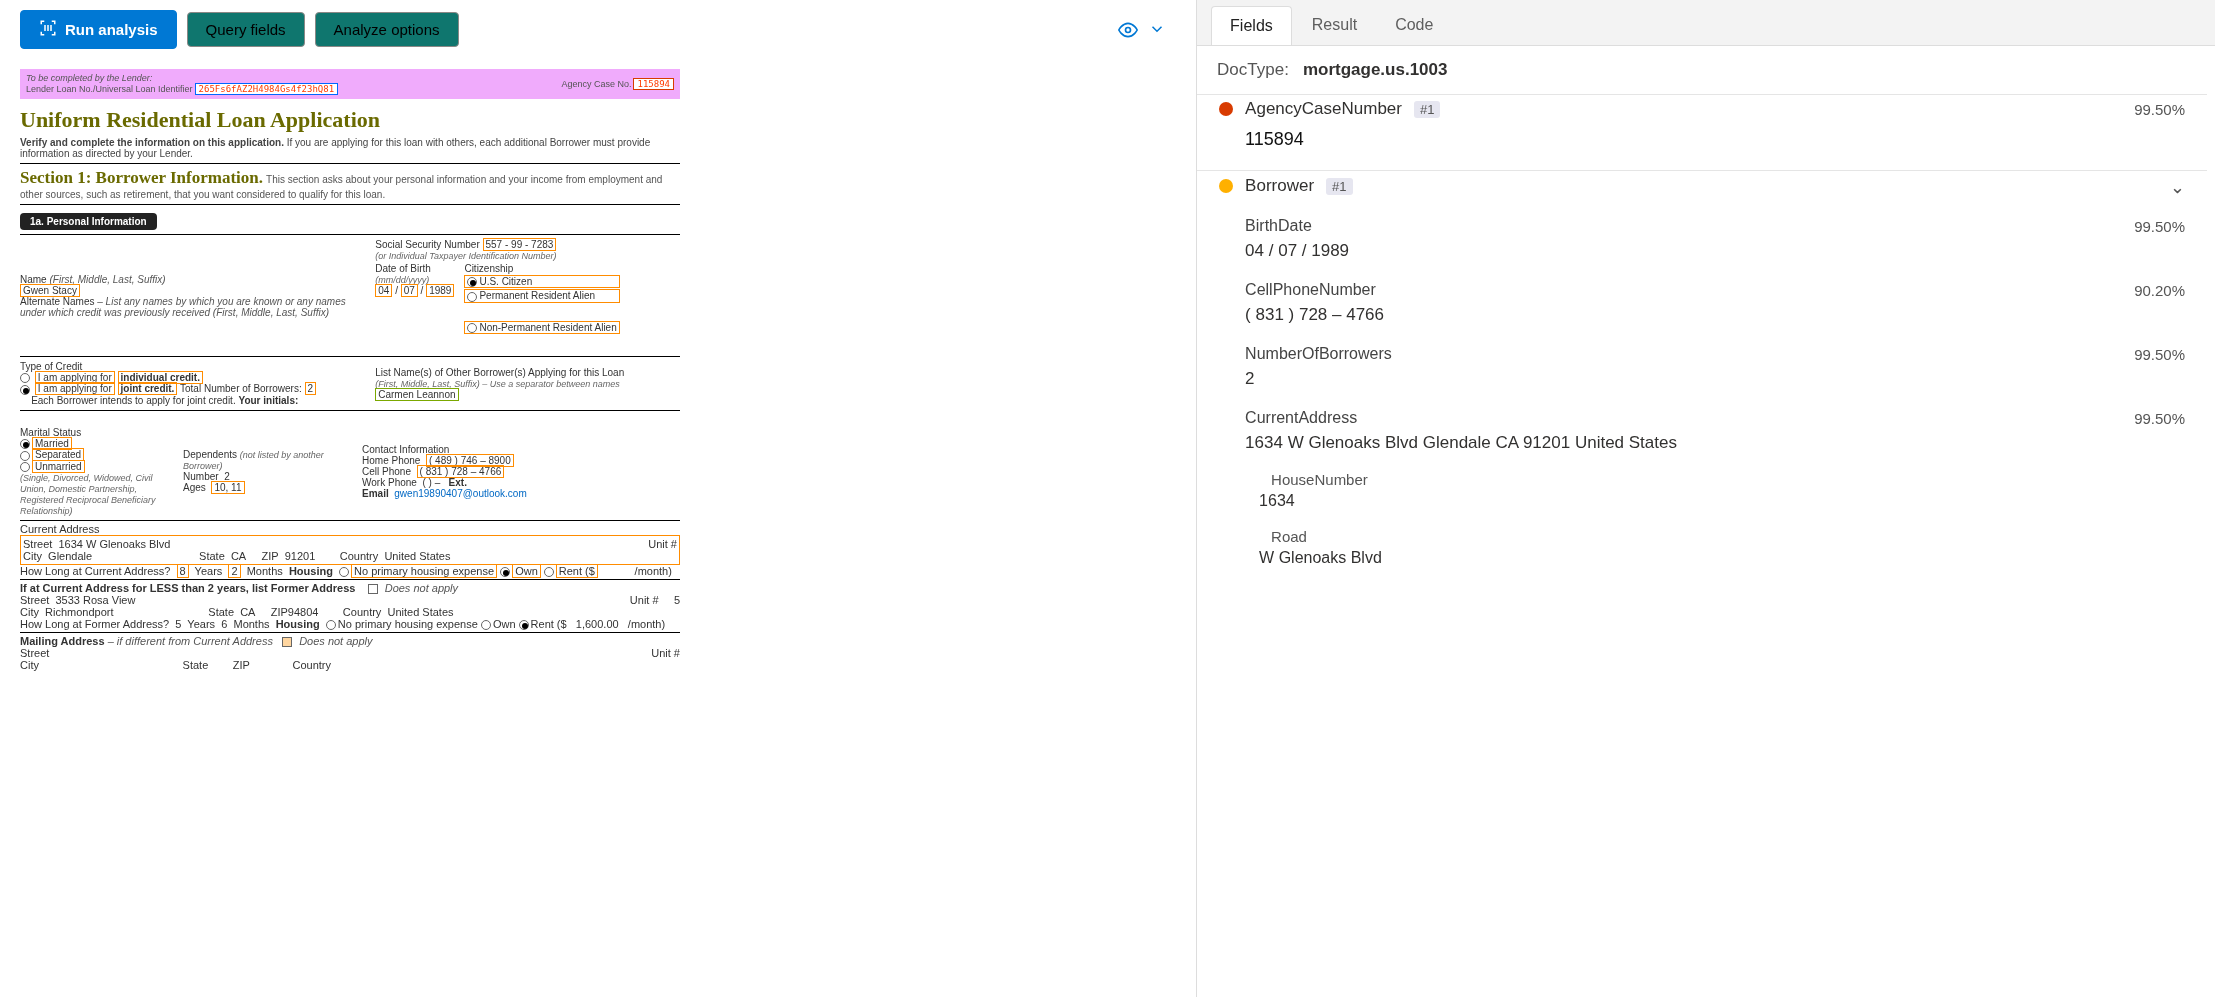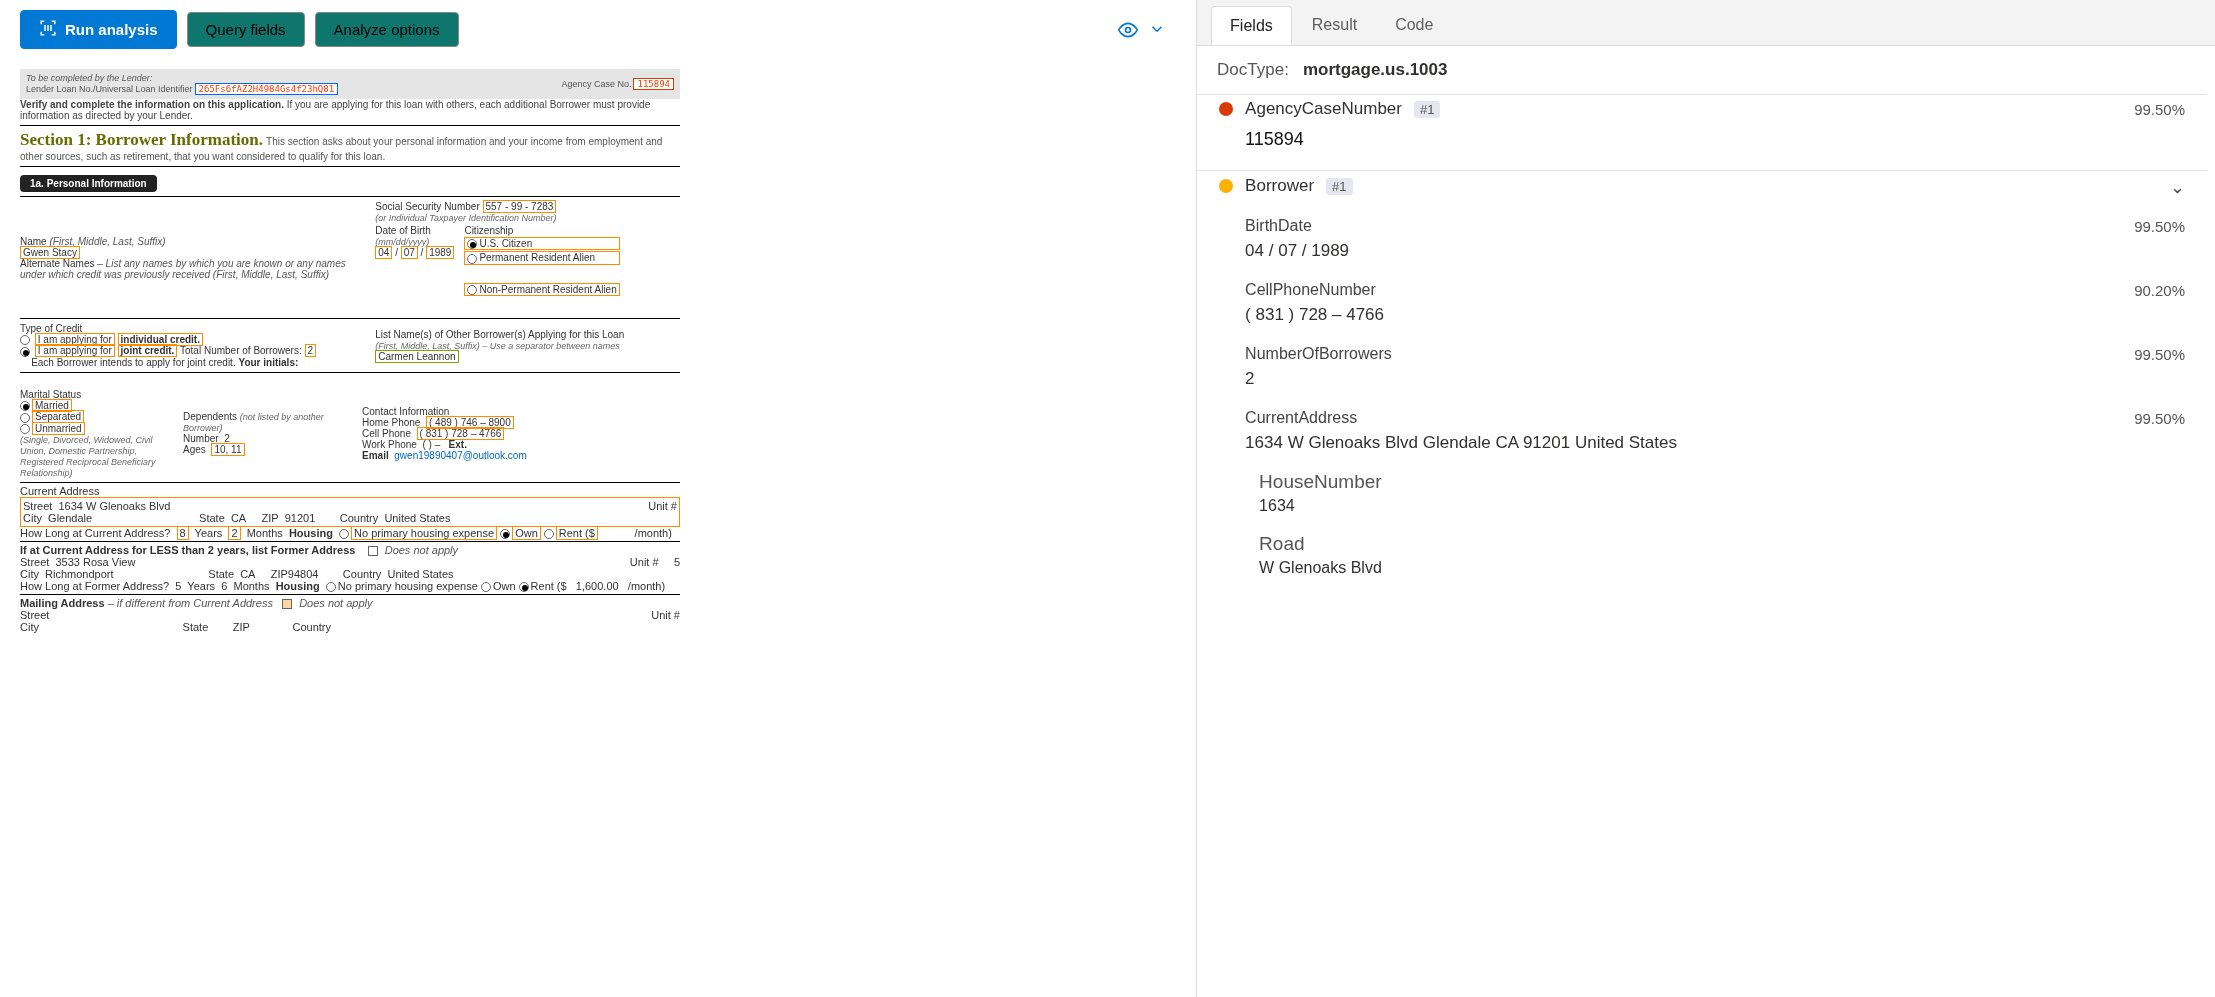--- a/index.html
+++ b/index.html
@@ -56,21 +56,21 @@
   }
   
   .doc {
     font-family: Arial, sans-serif;
     font-size: 11px;
     color: #333;
     max-width: 660px;
     margin-top: 20px;
   }
   .lender-bar {
-    background: #e5e5e5;
+    background: #f0abfc;
     padding: 4px 6px;
     font-size: 9px;
     font-style: italic;
     color: #555;
     display: flex;
     justify-content: space-between;
     align-items: center;
   }
   .lender-bar .row2 {
     font-style: normal;
@@ -246,21 +246,21 @@
     color:#111;
   }
   .subfield {
     margin-left:26px;
     margin-top:20px;
   }
   .subfield .sub-name { font-size:16px; color:#444; display:flex; align-items:center;}
   .subfield .sub-name .pct { font-size:15px; }
   .subfield .sub-val { font-size:17px; margin-top:6px; font-weight:500;}
   .nest { margin-left:14px; margin-top:18px;}
-  .nest .n-name { font-size:19px; color:#555; }
+  .nest .n-name { font-size:15px; color:#555;margin-left:12px; }
   .nest .n-val { font-size:16px; margin-top:4px; font-weight:500;}
   .chev { margin-left:auto; font-size:18px; color:#555; transform:rotate(180deg); }
 </style>
 </head>
 <body>
 
 <div class="app">
 
   <div class="left">
     <div class="toolbar">
@@ -298,20 +298,21 @@
             <span>Lender Loan No./Universal Loan Identifier</span>
             <span class="box-blue">265Fs6fAZ2H4984Gs4f23hQ81</span>
           </span>
         </div>
         <span class="row2">
           <span>Agency Case No.</span>
           <span class="box-red">115894</span>
         </span>
       </div>
 
+      <h1>Uniform Residential Loan Application</h1>
       <p class="intro">
         <b>Verify and complete the information on this application.</b>
         <span> If you are applying for this loan with others, each additional Borrower must provide information as directed by your Lender.</span>
       </p>
 
       <p style="border-bottom:1.5px solid #000; padding-bottom:4px;">
         <span class="section-title">Section 1: Borrower Information.</span>
         <span class="section-desc"> This section asks about your personal information and your income from employment and other sources, such as retirement, that you want considered to qualify for this loan.</span>
       </p>
 

